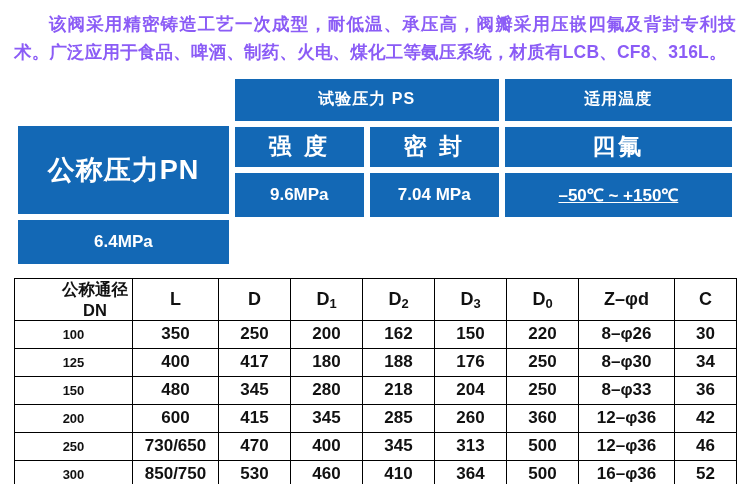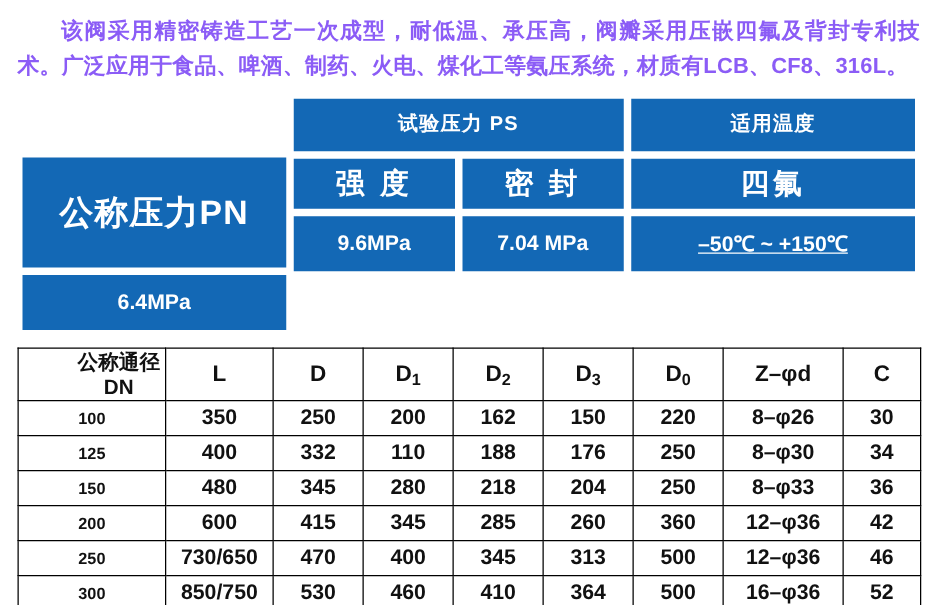--- a/index.html
+++ b/index.html
@@ -216,22 +216,22 @@
           <td>162</td>
           <td>150</td>
           <td>220</td>
           <td>8–φ26</td>
           <td>30</td>
           <td class="note-blank" rowspan="2"></td>
         </tr>
         <tr>
           <td class="first">125</td>
           <td>400</td>
-          <td>332</td>
-          <td>110</td>
+          <td>417</td>
+          <td>180</td>
           <td>188</td>
           <td>176</td>
           <td>250</td>
           <td>8–φ30</td>
           <td>34</td>
         </tr>
         <tr>
           <td class="first">150</td>
           <td>480</td>
           <td>345</td>

